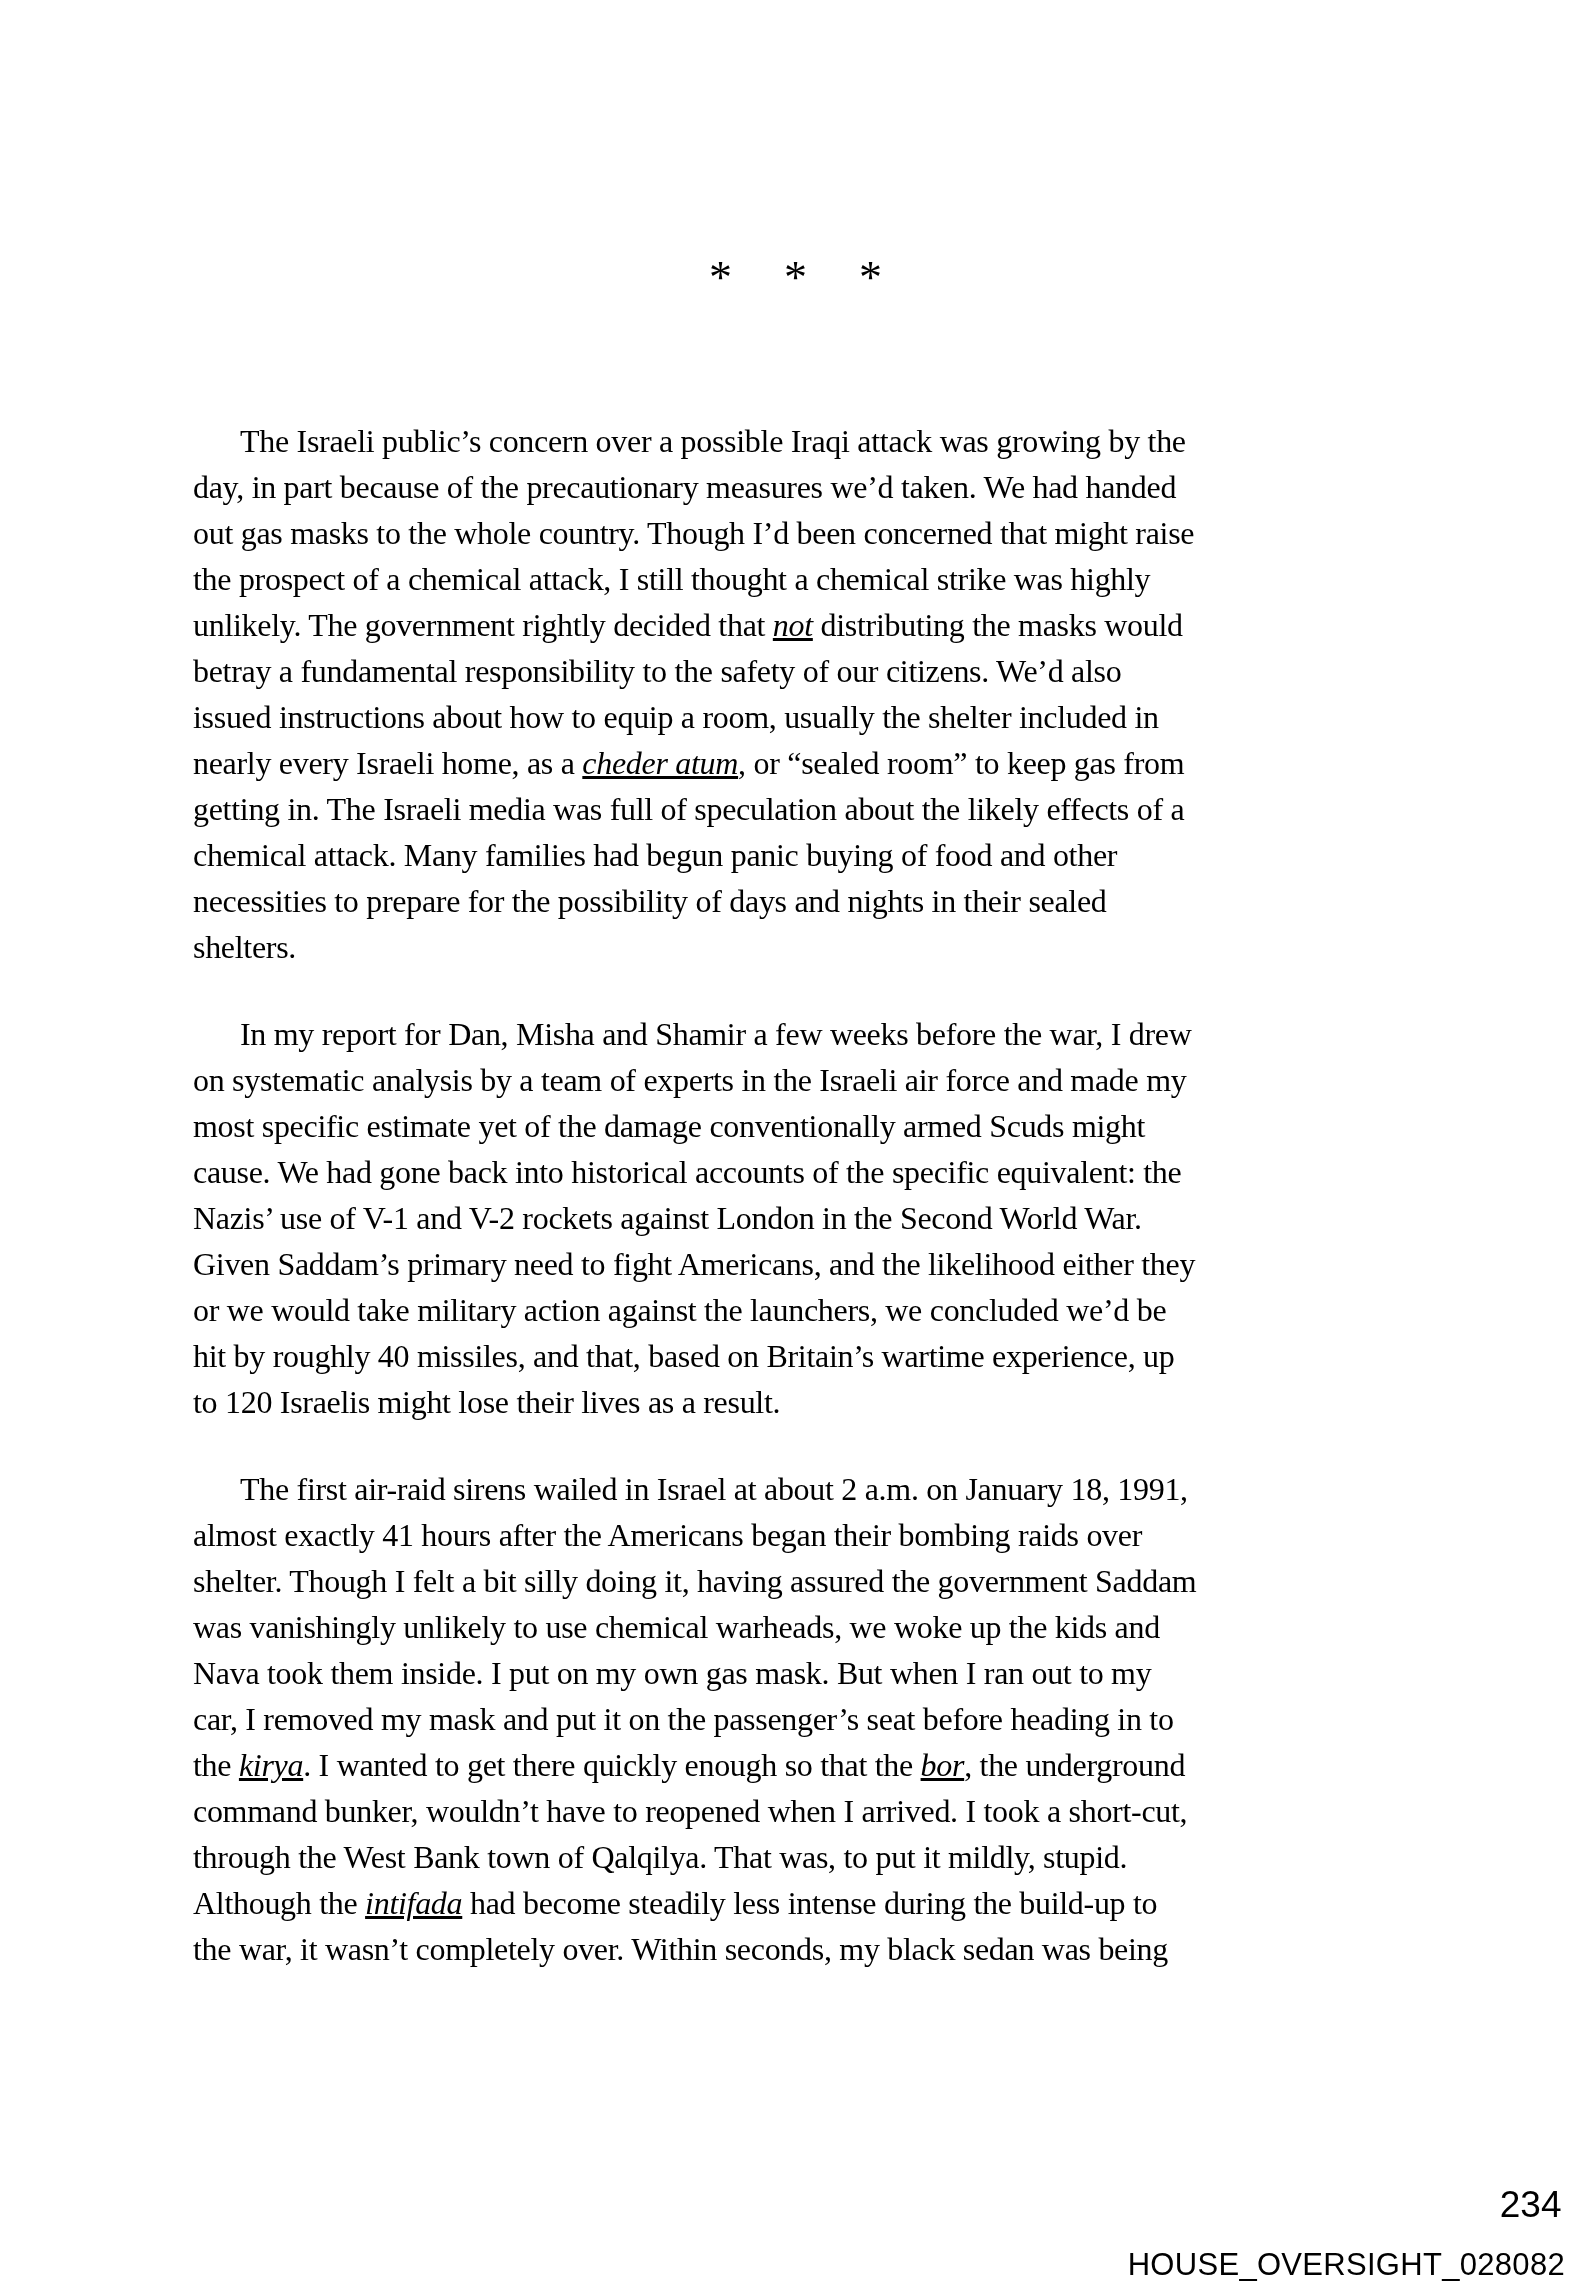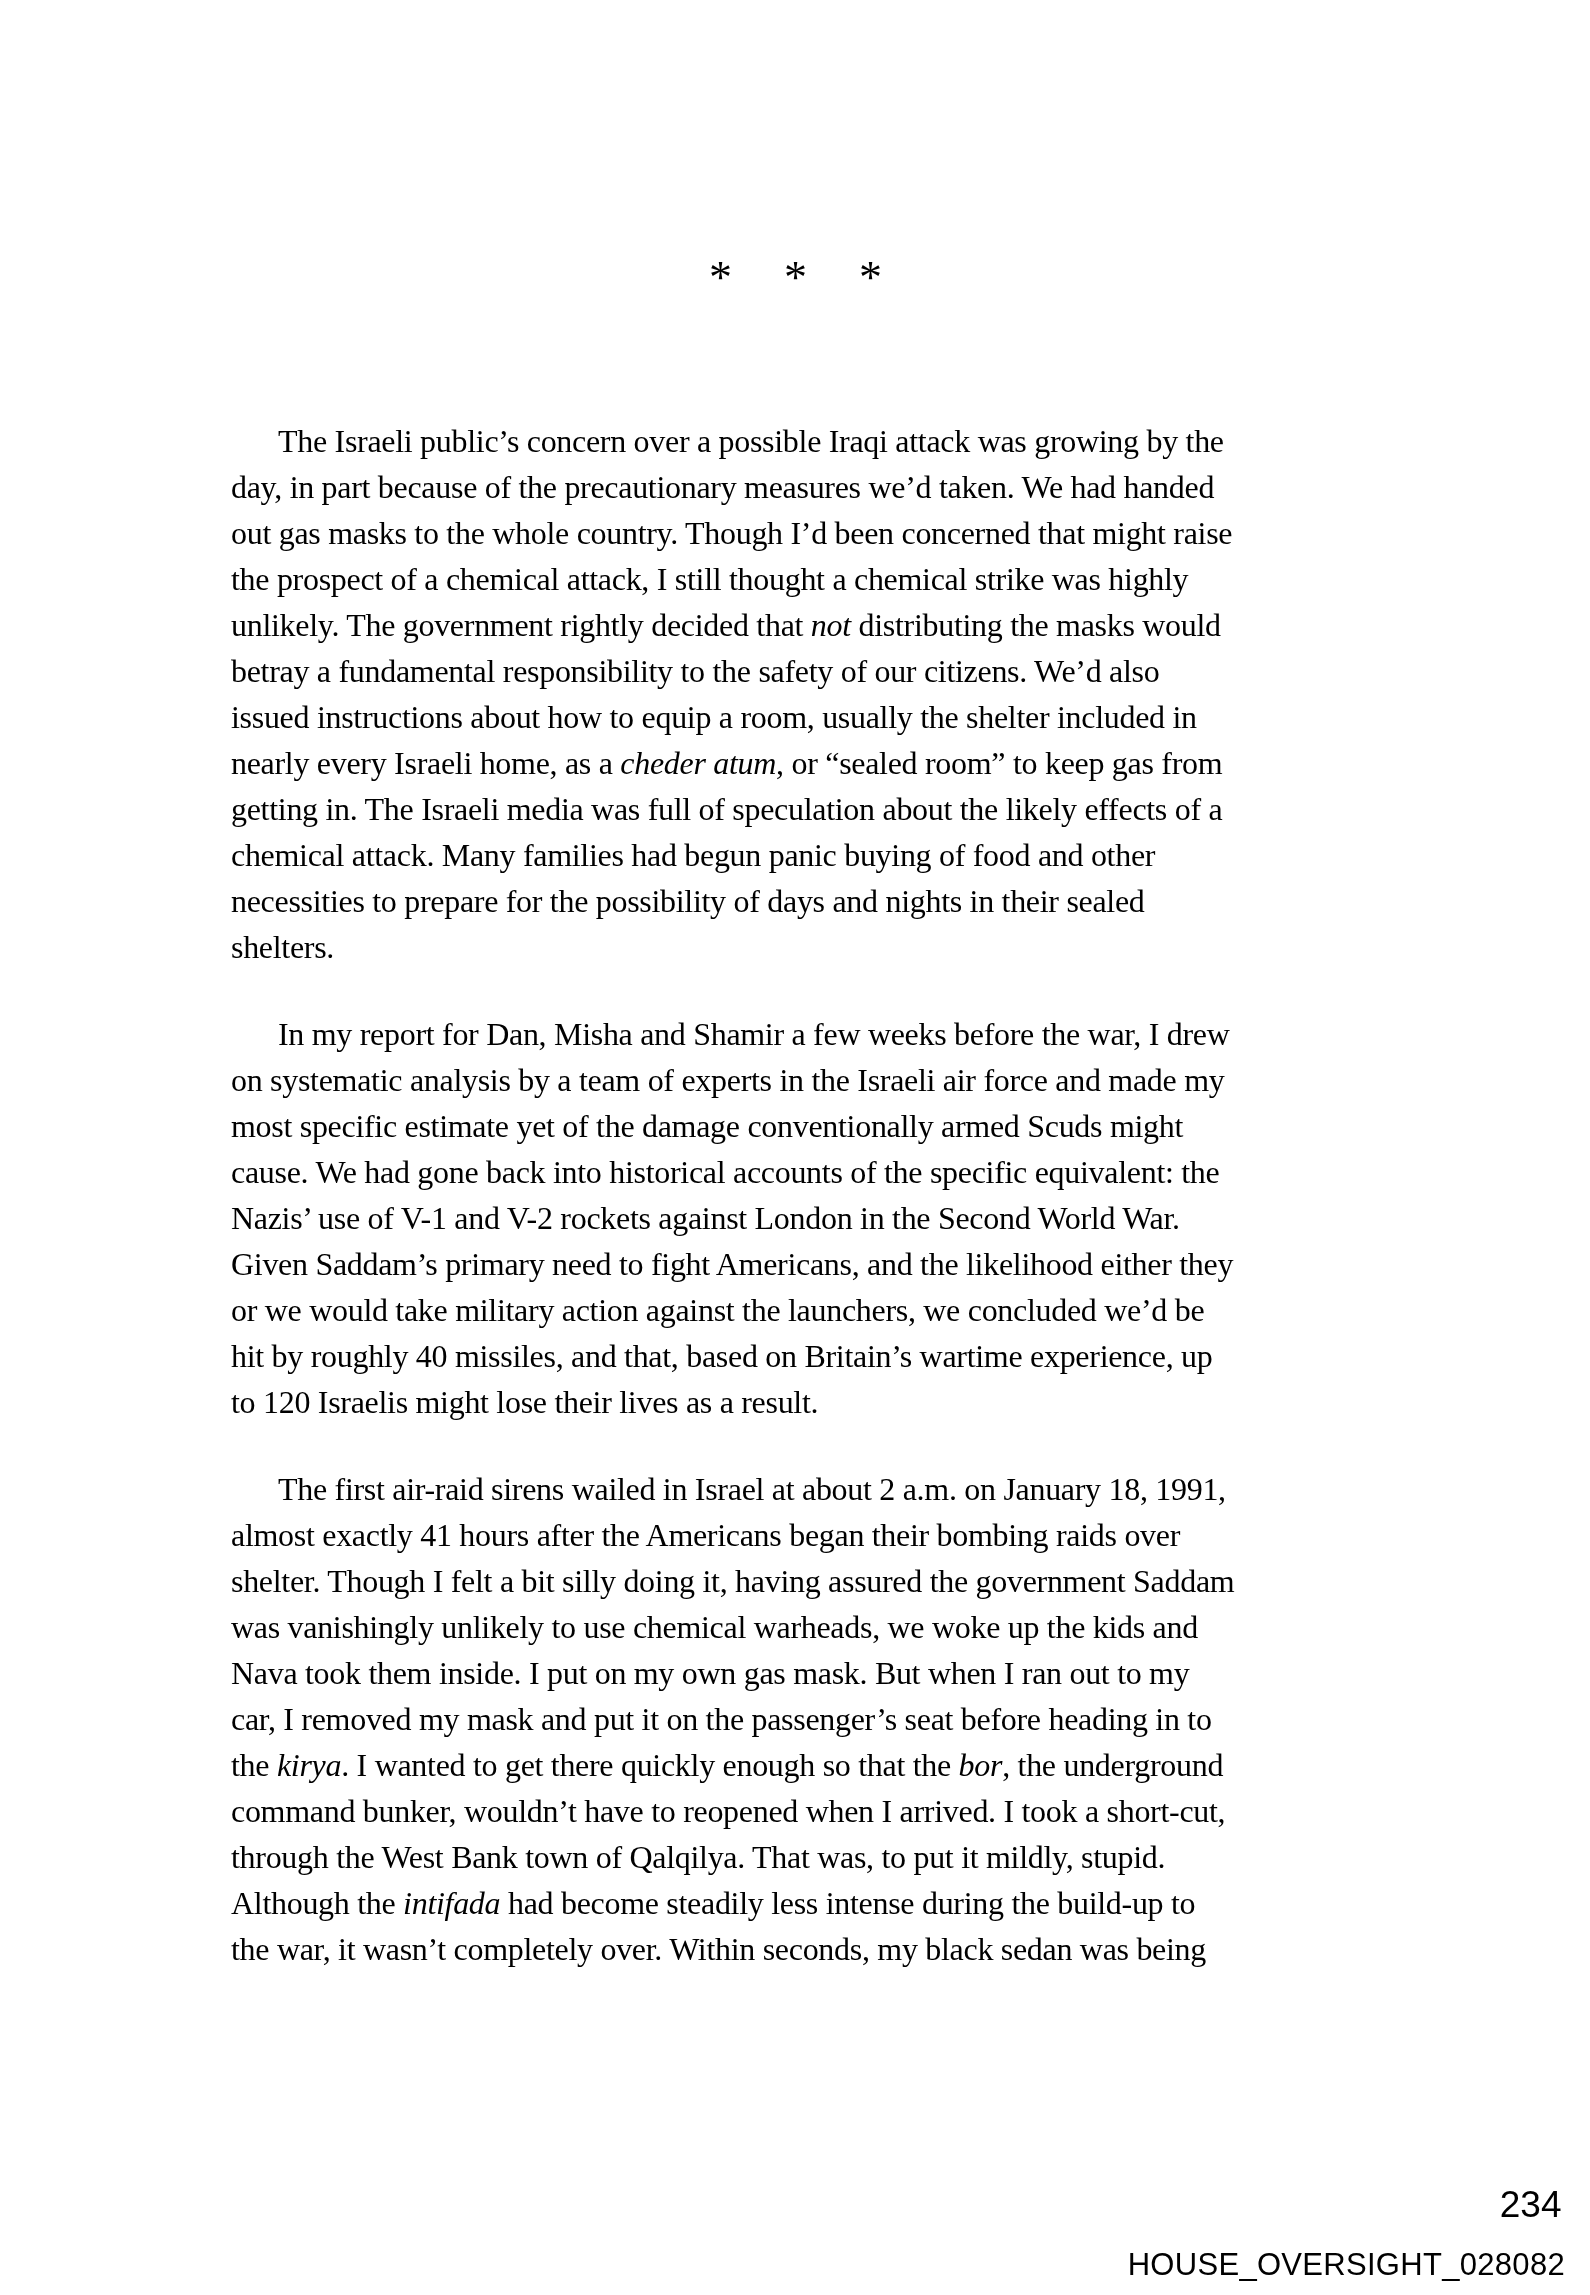--- a/index.html
+++ b/index.html
@@ -32,24 +32,23 @@
   }
   .para { margin: 0; padding: 0; }
   .para + .para { margin-top: 41px; }
   .line {
     display: block;
     white-space: nowrap;
     font-size: 32px;
     line-height: 46px;
     height: 46px;
     letter-spacing: -0.3px;
-    margin-left: 38px;
   }
   .line.first { padding-left: 47px; }
-  .line i { font-style: italic; }
+  .line i { font-style: italic; text-decoration: underline; }
   .page-number {
     position: absolute;
     top: 2186px;
     right: 29.5px;
     font-family: "Liberation Sans", sans-serif;
     font-size: 37px;
     line-height: 37px;
     text-align: center;
   }
   .bates-number {

